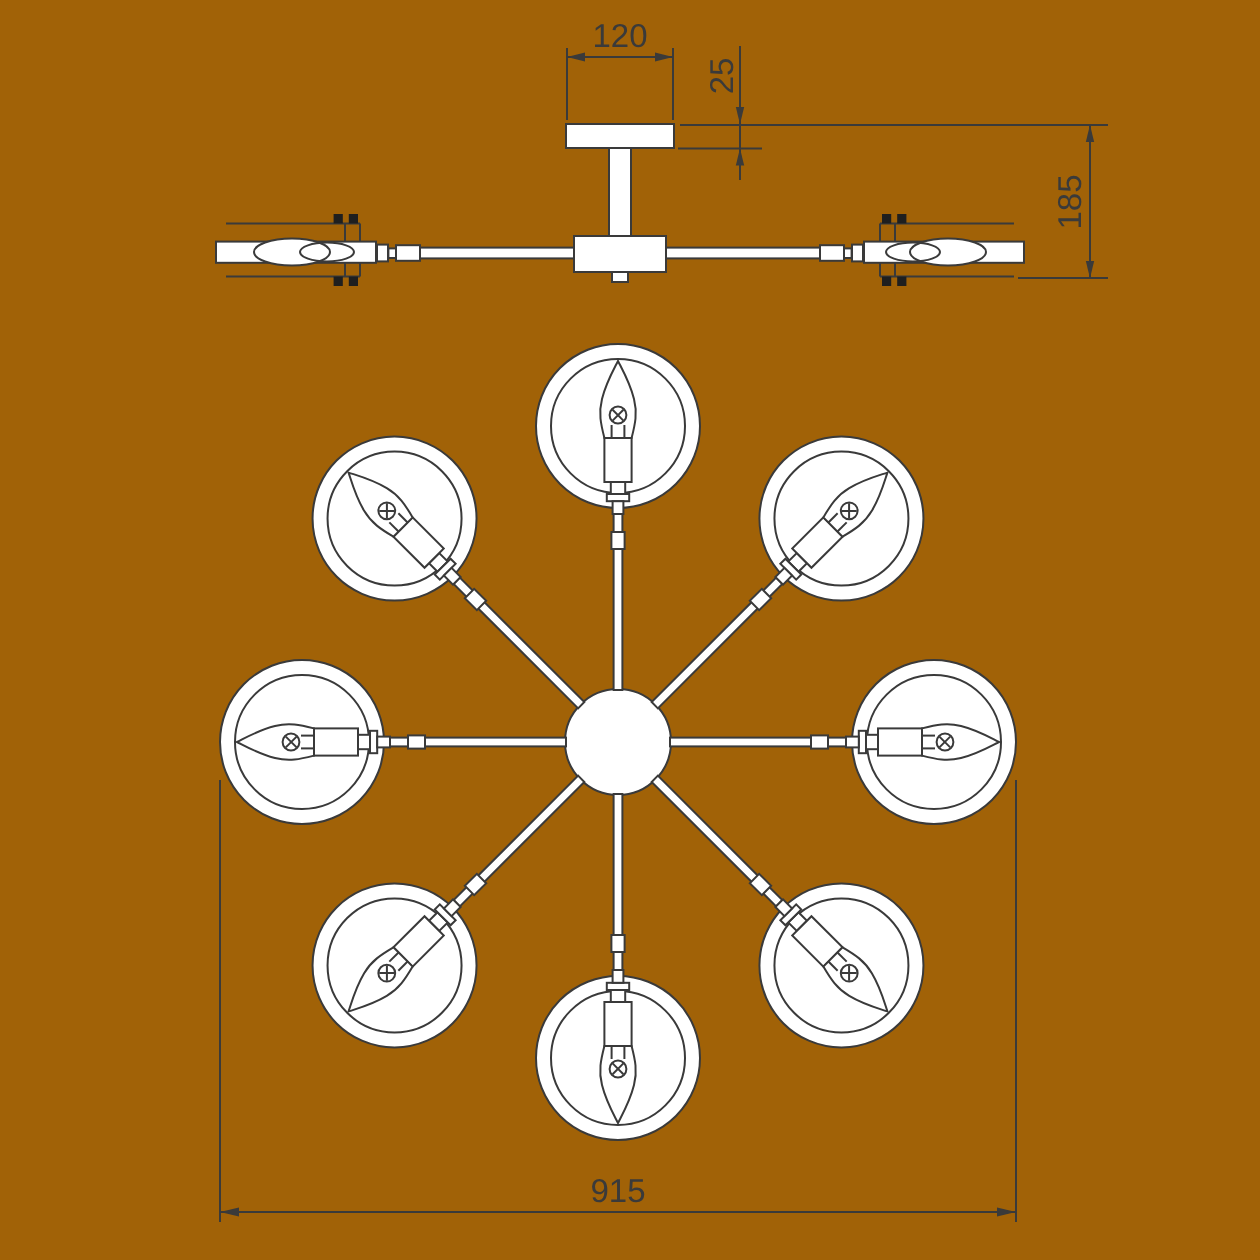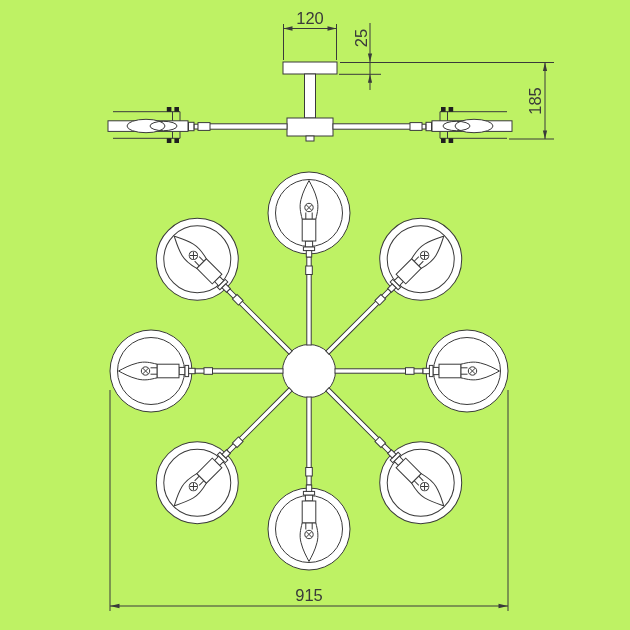--- a/index.html
+++ b/index.html
@@ -1,16 +1,16 @@
 <!DOCTYPE html>
 <html><head>
 <meta charset="utf-8">
 <style>
   html,body{margin:0;padding:0;background:#ffffff;}
-  .frame{width:630px;height:630px;position:relative;background:#bef264;overflow:hidden;}
+  .frame{width:630px;height:630px;position:relative;background:#a16207;overflow:hidden;}
   svg{display:block;}
   svg text{font-family:"Liberation Sans",sans-serif;font-size:16.5px;fill:#3a3a3a;}
   .s{stroke:#3a3a3a;stroke-width:1;fill:none;}
   .sf{stroke:#3a3a3a;stroke-width:1;fill:#ffffff;}
   .ln{stroke:#3a3a3a;stroke-width:1;}
   .blk{fill:#1f1f1f;stroke:none;}
   .arr{fill:#3a3a3a;stroke:none;}
 </style>
 </head>
 <body>

